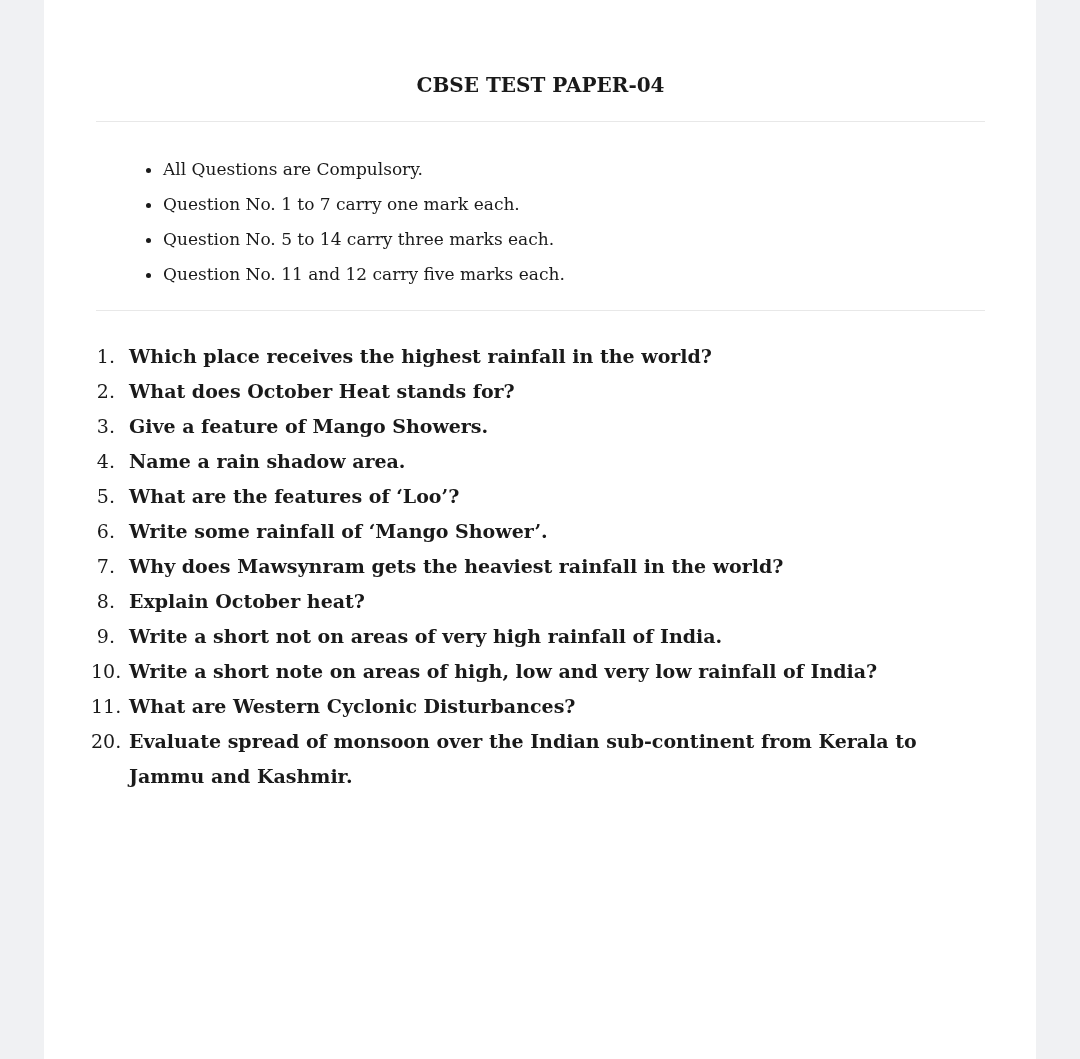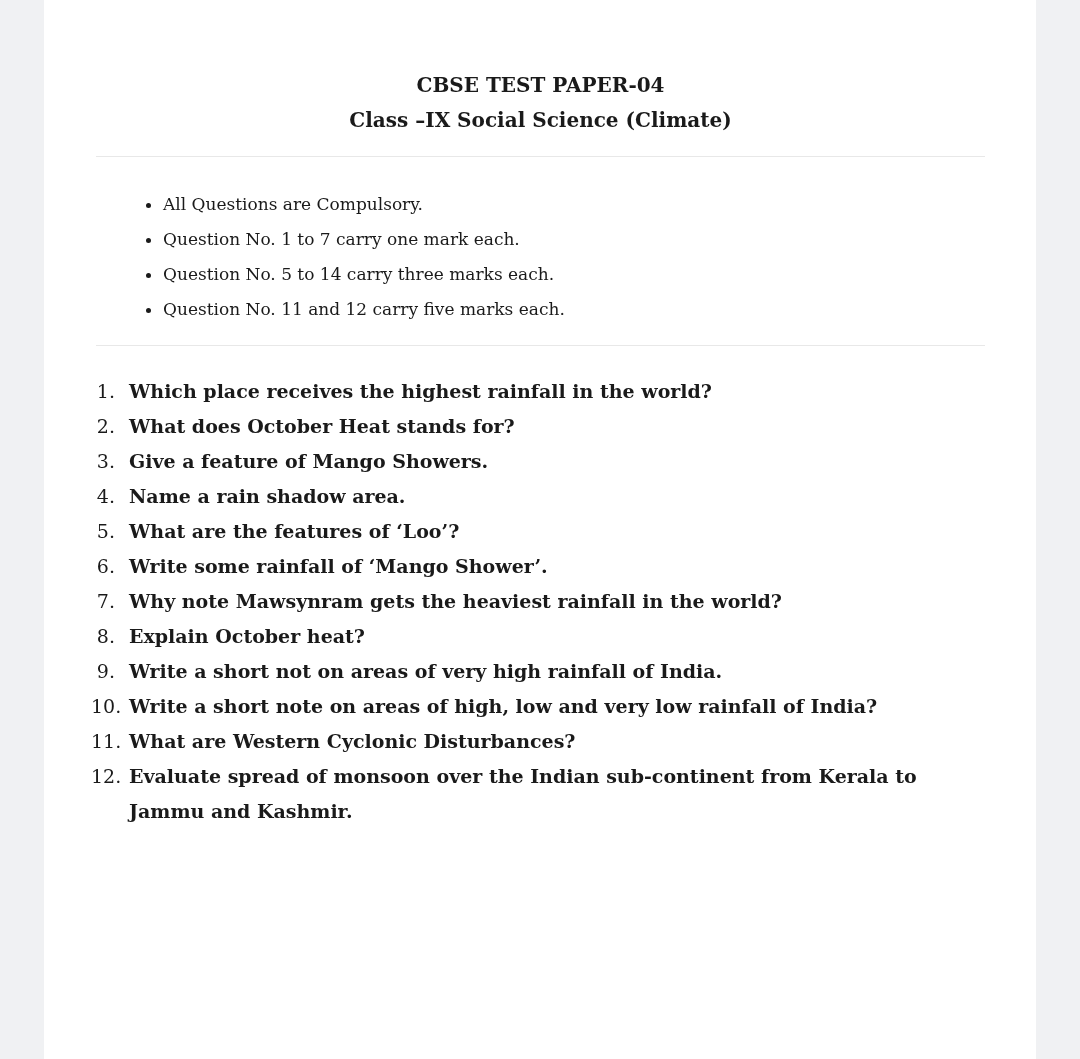--- a/index.html
+++ b/index.html
@@ -73,21 +73,20 @@
   .q-text { flex: 1; font-weight: bold; }
 </style>
 </head>
 <body>
 
 <div class="canvas">
   <div class="paper">
 
     <header>
       <h1 class="title">CBSE TEST PAPER-04</h1>
-      <h2 class="subtitle">Class –IX Social Science (Climate)</h2>
     </header>
 
     <hr class="rule">
 
     <section>
       <ul class="instructions-list">
         <li>All Questions are Compulsory.</li>
         <li>Question No. 1 to 7 carry one mark each.</li>
         <li>Question No. 5 to 14 carry three marks each.</li>
         <li>Question No. 11 and 12 carry five marks each.</li>
@@ -116,38 +115,38 @@
       <li class="q">
         <span class="q-num">5.</span>
         <span class="q-text">What are the features of ‘Loo’?</span>
       </li>
       <li class="q">
         <span class="q-num">6.</span>
         <span class="q-text">Write some rainfall of ‘Mango Shower’.</span>
       </li>
       <li class="q">
         <span class="q-num">7.</span>
-        <span class="q-text">Why note Mawsynram gets the heaviest rainfall in the world?</span>
+        <span class="q-text">Why does Mawsynram gets the heaviest rainfall in the world?</span>
       </li>
       <li class="q">
         <span class="q-num">8.</span>
         <span class="q-text">Explain October heat?</span>
       </li>
       <li class="q">
         <span class="q-num">9.</span>
         <span class="q-text">Write a short not on areas of very high rainfall of India.</span>
       </li>
       <li class="q">
         <span class="q-num">10.</span>
         <span class="q-text">Write a short note on areas of high, low and very low rainfall of India?</span>
       </li>
       <li class="q">
         <span class="q-num">11.</span>
         <span class="q-text">What are Western Cyclonic Disturbances?</span>
       </li>
       <li class="q">
-        <span class="q-num">12.</span>
+        <span class="q-num">20.</span>
         <span class="q-text">Evaluate spread of monsoon over the Indian sub-continent from Kerala to Jammu and Kashmir.</span>
       </li>
     </ol>
 
   </div>
 </div>
 
 </body></html>

